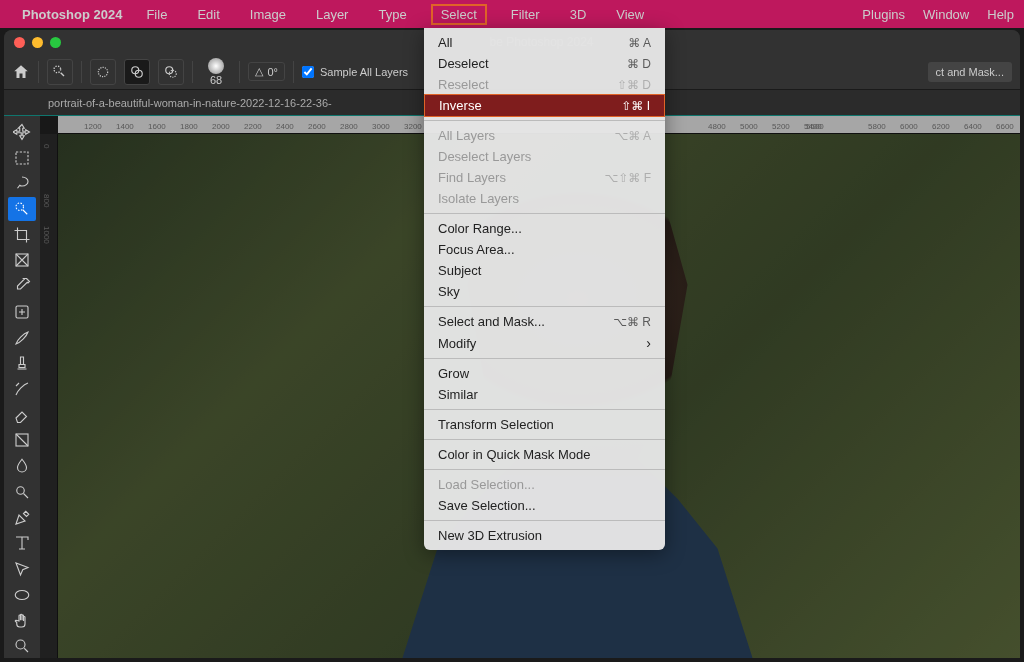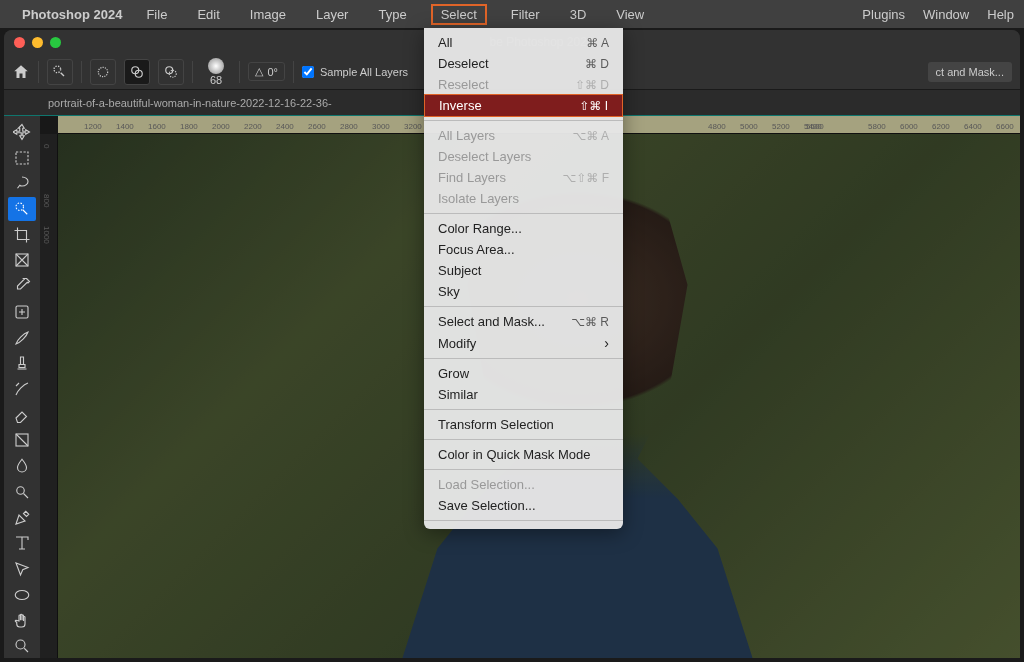--- a/index.html
+++ b/index.html
@@ -1,18 +1,18 @@
 <!DOCTYPE html>
 <html><head>
 <meta charset="utf-8">
 <style>
 * { margin: 0; padding: 0; box-sizing: border-box; font-family: -apple-system, BlinkMacSystemFont, "Segoe UI", sans-serif; }
 body { background: #1a1a1a; width: 1024px; height: 662px; overflow: hidden; color: #ccc; position: relative; }
 
-.menubar { height: 28px; background: #404040; display: flex; align-items: center; padding: 0 10px; font-size: 13px; }
+.menubar { height: 28px; background: #be185d; display: flex; align-items: center; padding: 0 10px; font-size: 13px; }
 .menubar .apple { margin-right: 12px; font-size: 14px; }
 .menubar .app-name { font-weight: 600; margin-right: 18px; }
 .menubar .menu-item { margin-right: 18px; cursor: default; padding: 3px 6px; }
 .menubar .menu-item.active { border: 2px solid #e06428; border-radius: 0; padding: 1px 8px; }
 .menubar .spacer { flex: 1; }
 .menubar .right-item { margin-left: 18px; }
 
 .window { position: absolute; top: 30px; left: 4px; right: 4px; bottom: 4px; background: #2b2b2b; border-radius: 8px 8px 0 0; overflow: hidden; }
 .titlebar { height: 24px; display: flex; align-items: center; padding: 0 10px; background: #323232; font-size: 12px; color: #aaa; }
 .traffic { display: flex; gap: 7px; margin-right: 12px; }
@@ -36,29 +36,29 @@
 
 .tabbar { height: 26px; background: #2b2b2b; display: flex; align-items: center; padding-left: 44px; font-size: 11px; color: #aaa; border-bottom: 1px solid #0f766e; }
 
 .main-area { position: absolute; top: 86px; left: 0; right: 0; bottom: 0; display: flex; }
 .toolbar { width: 36px; background: #323232; display: flex; flex-direction: column; align-items: center; padding-top: 4px; gap: 2px; }
 .toolbar .tool { width: 28px; height: 24px; display: flex; align-items: center; justify-content: center; color: #ccc; border-radius: 2px; }
 .toolbar .tool.selected { background: #1473e6; color: #fff; }
 .toolbar .tool svg { width: 18px; height: 18px; }
 
 .canvas-area { flex: 1; background: #262626; position: relative; overflow: hidden; }
-.ruler-h { position: absolute; top: 0; left: 18px; right: 0; height: 18px; background: #fef9c3; font-size: 8px; color: #888; display: flex; align-items: flex-end; border-bottom: 1px solid #1a1a1a; }
+.ruler-h { position: absolute; top: 0; left: 18px; right: 0; height: 18px; background: #ffffff; font-size: 8px; color: #888; display: flex; align-items: flex-end; border-bottom: 1px solid #1a1a1a; }
 .ruler-h .tick { position: absolute; bottom: 2px; }
 .ruler-v { position: absolute; top: 18px; left: 0; bottom: 0; width: 18px; background: #323232; font-size: 8px; color: #888; border-right: 1px solid #1a1a1a; }
 .ruler-v .tick { position: absolute; left: 2px; writing-mode: vertical-lr; }
 .canvas-img { position: absolute; top: 18px; left: 18px; right: 0; bottom: 0; background: linear-gradient(135deg, #3a4a2f 0%, #5a6a3d 30%, #4a5a35 60%, #6a7a45 100%); }
 .portrait-sil { position: absolute; left: 28%; top: 5%; width: 52%; height: 95%; background: radial-gradient(ellipse 45% 35% at 50% 28%, #5a4535 0%, #3a2a22 60%, transparent 62%), linear-gradient(to bottom, transparent 55%, #2e4a6a 68%); clip-path: polygon(35% 0, 65% 0, 72% 25%, 68% 48%, 62% 60%, 70% 68%, 78% 78%, 85% 100%, 15% 100%, 22% 78%, 30% 68%, 38% 60%, 32% 48%, 28% 25%); }
 .dim-overlay { position: absolute; inset: 0; background: rgba(0,0,0,0.35); }
 
-.dropdown { position: absolute; top: 28px; left: 424px; width: 199px; background: rgba(230,230,230,0.97); border-radius: 0 0 6px 6px; box-shadow: 0 4px 20px rgba(0,0,0,0.4); font-size: 13px; color: #222; padding: 4px 0; z-index: 100; }
+.dropdown { position: absolute; top: 28px; left: 424px; width: 241px; background: rgba(230,230,230,0.97); border-radius: 0 0 6px 6px; box-shadow: 0 4px 20px rgba(0,0,0,0.4); font-size: 13px; color: #222; padding: 4px 0; z-index: 100; }
 .dropdown .mi { padding: 3px 14px; display: flex; align-items: center; cursor: default; }
 .dropdown .mi.disabled { color: #999; }
 .dropdown .mi.highlighted { background: #7f1d1d; color: #fff; border: 1px solid #e06428; margin: -1px 0; }
 .dropdown .mi .lab { flex: 1; }
 .dropdown .mi .sc { font-size: 12px; color: inherit; opacity: 0.7; }
 .dropdown .mi.highlighted .sc { opacity: 1; }
 .dropdown .divider { height: 1px; background: #bbb; margin: 4px 0; }
 .dropdown .submenu-arrow::after { content: '›'; margin-left: auto; font-size: 14px; }
 </style>
 </head>
@@ -356,13 +356,16 @@
       <span class="lab">Color in Quick Mask Mode</span>
     </div>
     <div class="divider"></div>
     <div class="mi disabled">
       <span class="lab">Load Selection...</span>
     </div>
     <div class="mi">
       <span class="lab">Save Selection...</span>
     </div>
     <div class="divider"></div>
+    <div class="mi">
+      <span class="lab">New 3D Extrusion</span>
+    </div>
   </div>
 
 </body></html>

